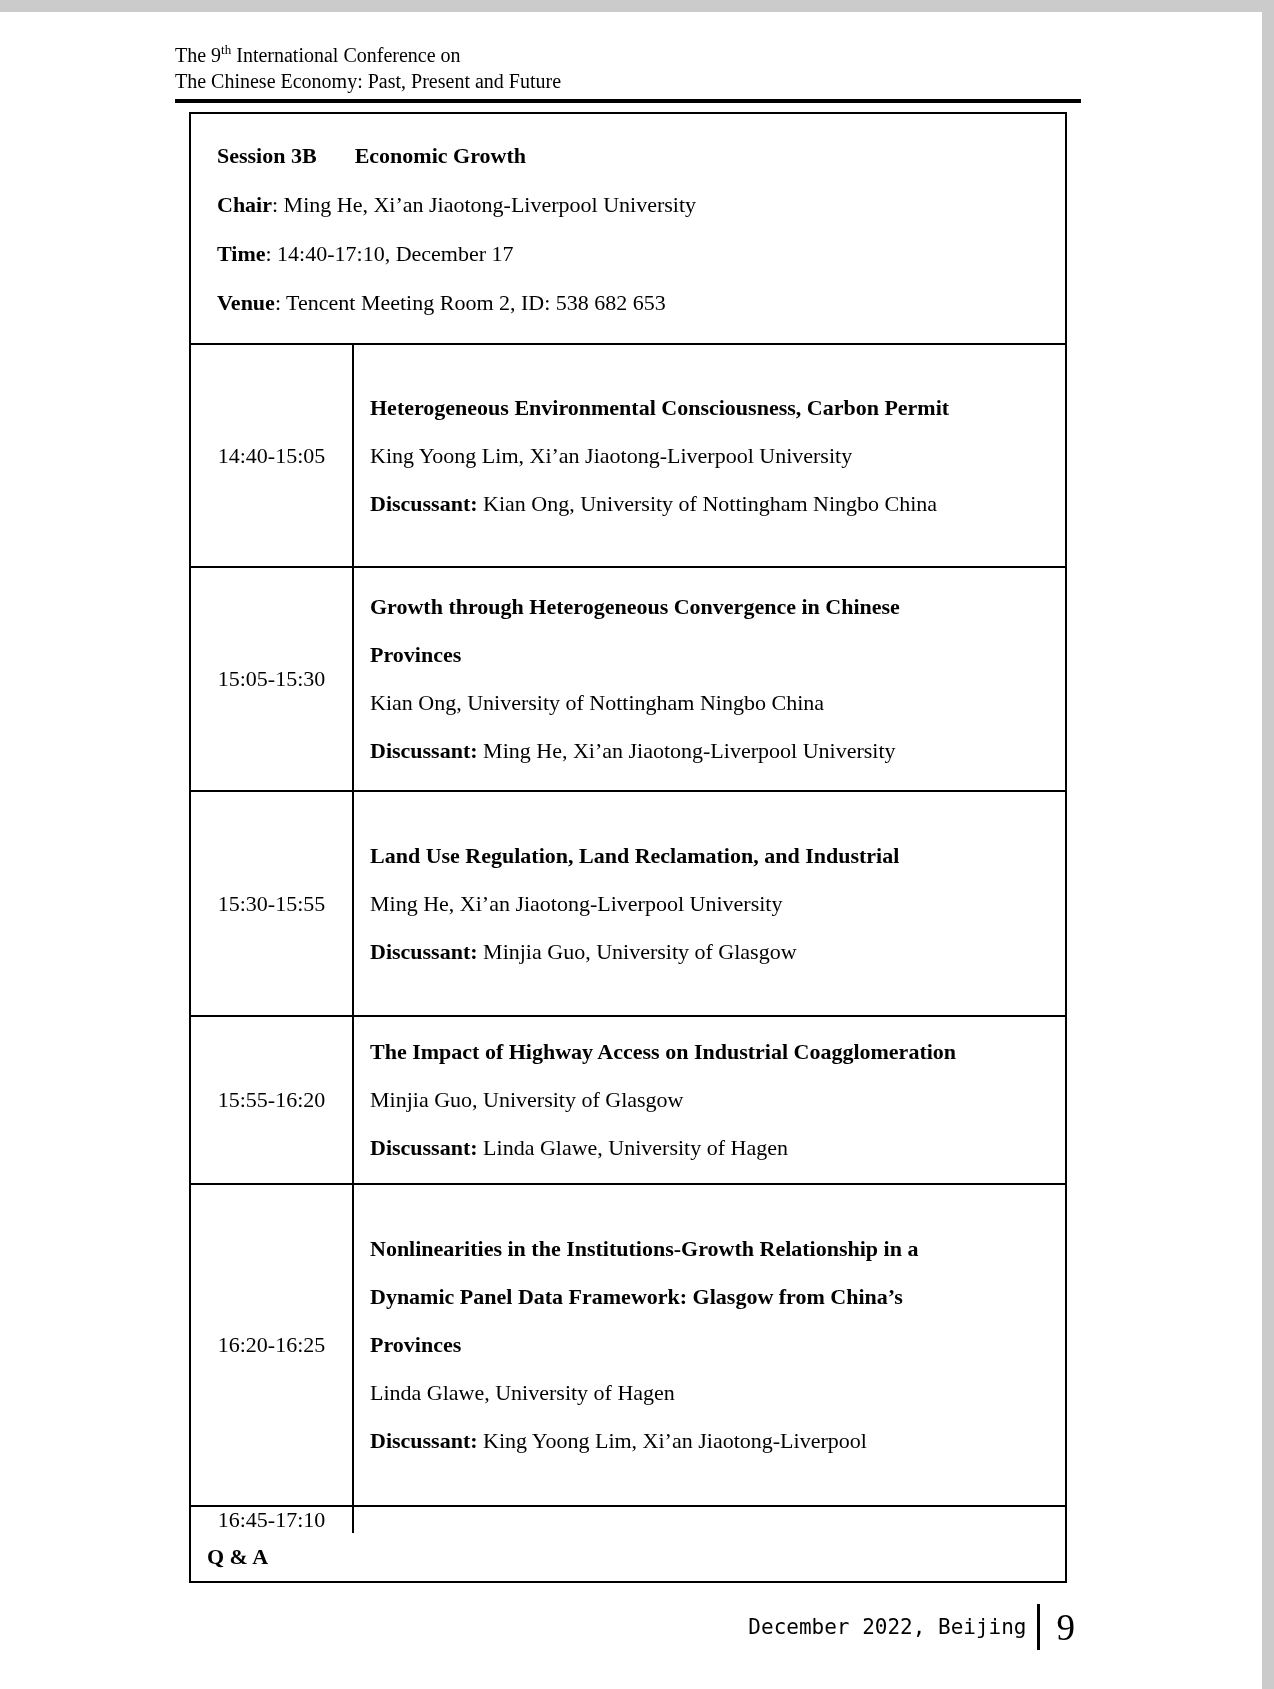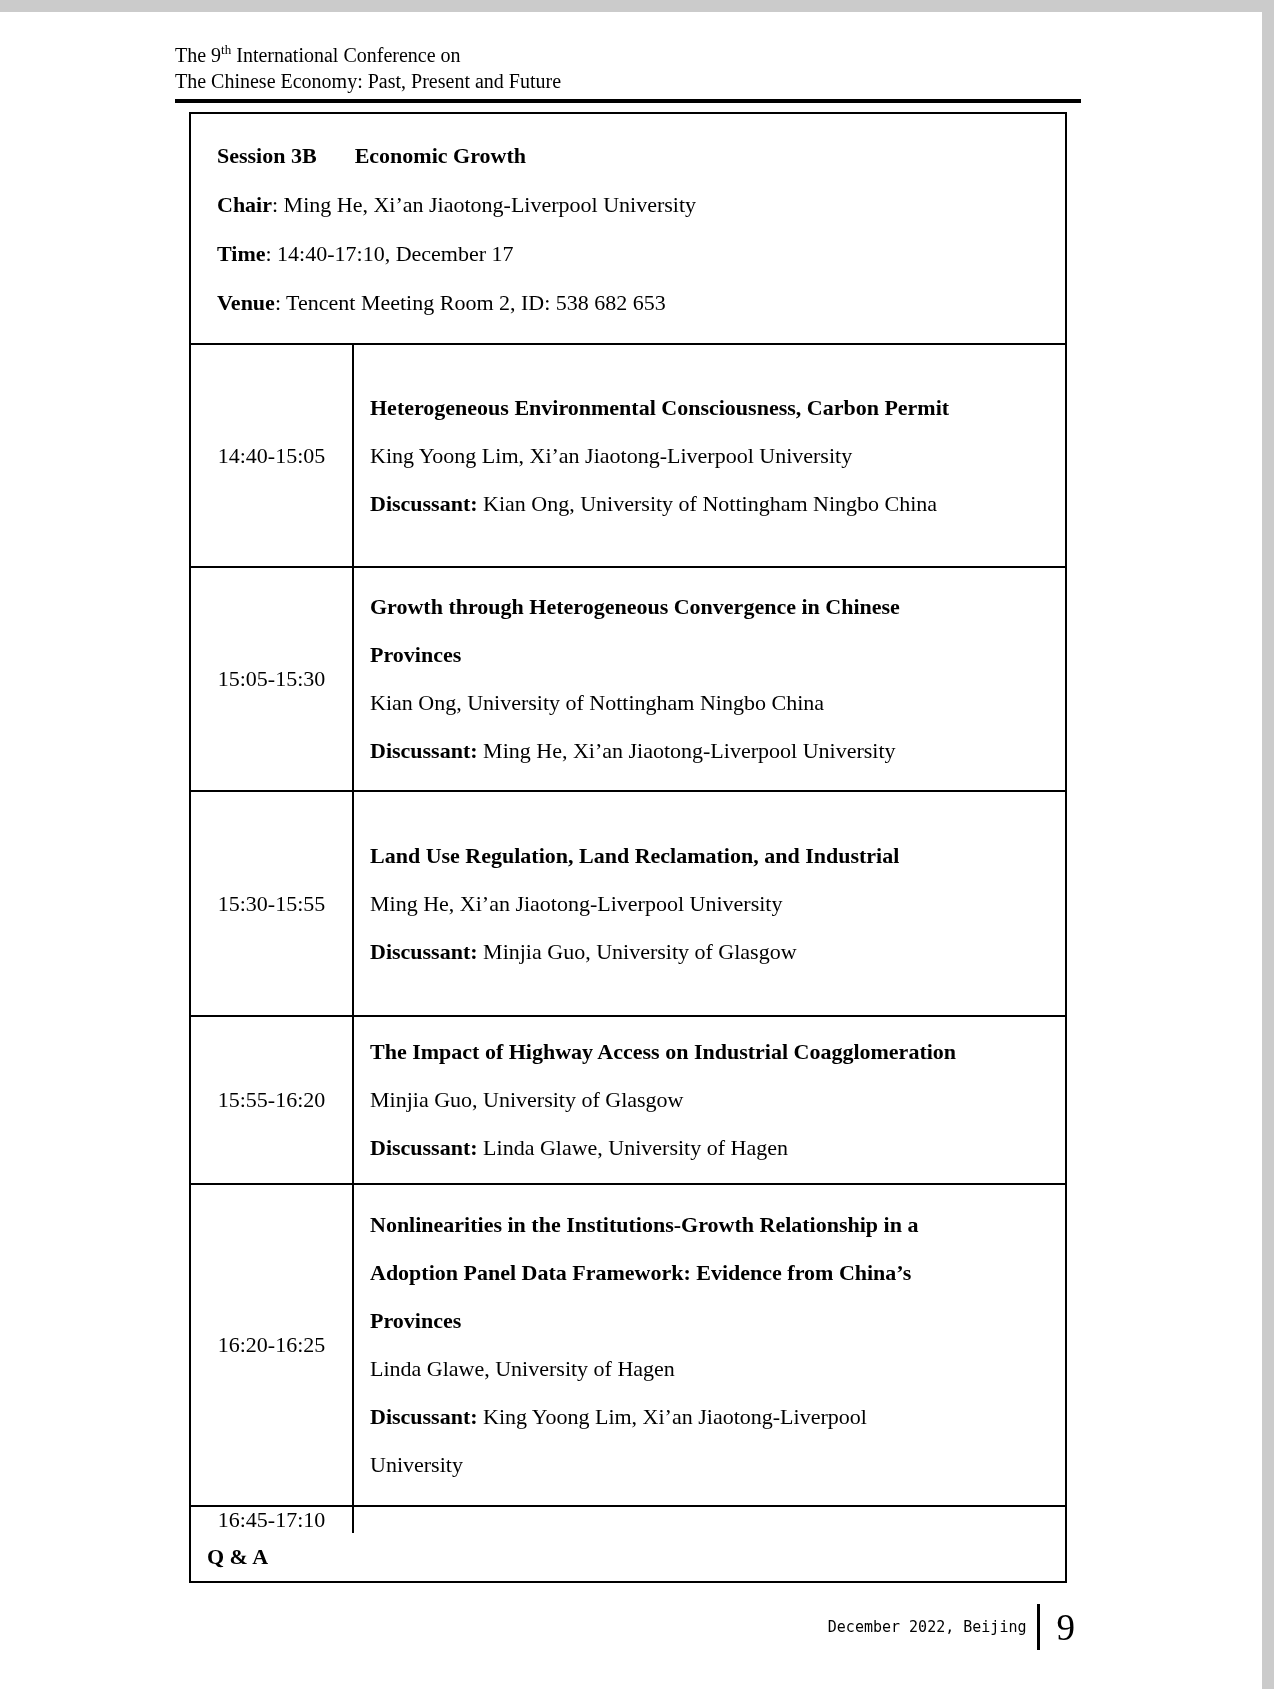--- a/index.html
+++ b/index.html
@@ -42,21 +42,21 @@
     flex:1;display:flex;flex-direction:column;justify-content:center;
     padding:0 14px 0 16px;font-size:22px;line-height:48px;white-space:nowrap;
   }
   .title-line{font-weight:bold;}
   b{font-weight:bold;}
 
   .page-footer{
     position:absolute;left:0;top:1598px;width:1075px;height:58px;
     display:flex;align-items:center;justify-content:flex-end;
   }
-  .fdate{font-family:"DejaVu Sans Mono",monospace;font-size:15px;text-align:center;}
+  .fdate{font-family:"DejaVu Sans Mono",monospace;font-size:21px;text-align:center;}
   .fbar{width:3px;height:46px;background:#000;margin-left:10px;margin-right:17px;flex:none;}
   .fnum{font-size:37px;font-family:"Liberation Serif",serif;}
 </style>
 </head>
 <body>
 
 <div class="strip-top"></div>
 <div class="strip-right"></div>
 
 <header class="conf-header">
@@ -107,25 +107,24 @@
           <div class="line title-line">The Impact of Highway Access on Industrial Coagglomeration</div>
           <div class="line speaker">Minjia Guo, University of Glasgow</div>
           <div class="line discussant"><b>Discussant:</b> <span>Linda Glawe, University of Hagen</span></div>
         </div>
   </div>
 
   <div class="srow">
     <div class="timecell">16:20-16:25</div>
     <div class="content">
           <div class="line title-line">Nonlinearities in the Institutions-Growth Relationship in a</div>
-          <div class="line title-line">Adoption Panel Data Framework: Evidence from China’s</div>
+          <div class="line title-line">Dynamic Panel Data Framework: Glasgow from China’s</div>
           <div class="line title-line">Provinces</div>
           <div class="line speaker">Linda Glawe, University of Hagen</div>
           <div class="line discussant"><b>Discussant:</b> <span>King Yoong Lim, Xi’an Jiaotong-Liverpool</span></div>
-          <div class="line discussant-cont">University</div>
         </div>
   </div>
 
   <div class="srow">
     <div class="timecell">16:45-17:10</div>
     <div class="content">
           <div class="line title-line">Q &amp; A</div>
         </div>
   </div>
 </div>

